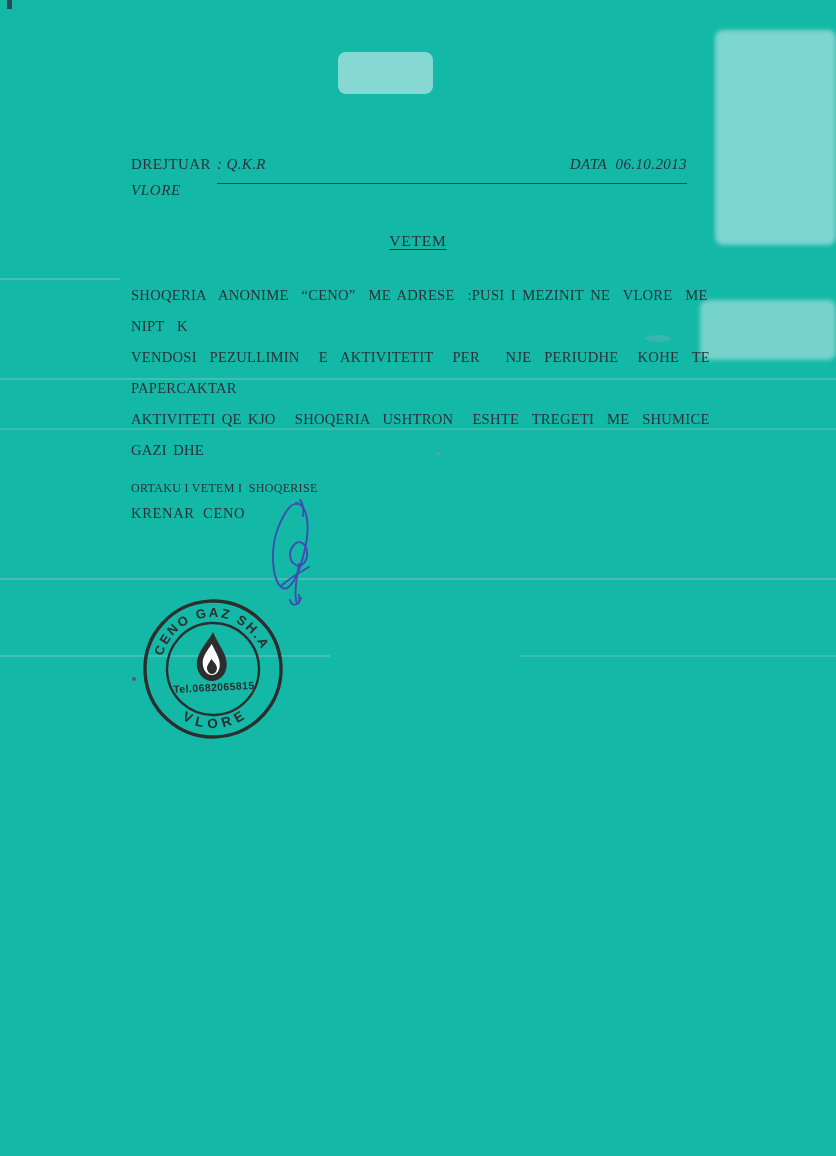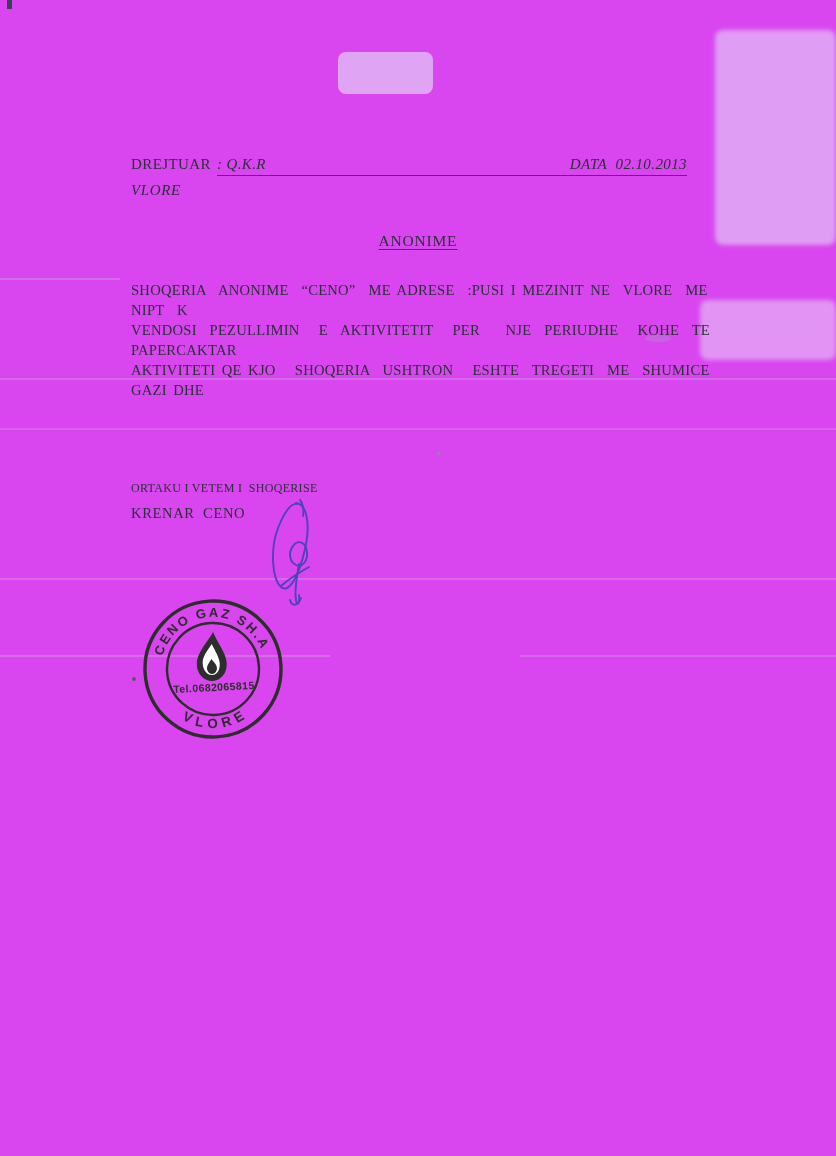--- a/index.html
+++ b/index.html
@@ -4,21 +4,21 @@
 <style>
   :root{
     --ink:#2a3138;
     --signature:#4343b4;
     --stamp:#2d2d2d;
   }
   html,body{margin:0;padding:0;background:#ffffff;}
   #page{
     position:relative;
     width:836px;height:1156px;
-    background:#d946ef;
+    background:#14b8a6;
     overflow:hidden;
     font-family:"Liberation Serif", serif;
     color:var(--ink);
     text-decoration:underline;
   }
   
   .tint{position:absolute;pointer-events:none;border-radius:8px;}
   .tint-a{left:338px;top:52px;width:95px;height:42px;background:rgba(228,242,246,0.55);}
   .tint-b{left:715px;top:30px;width:121px;height:215px;background:rgba(230,243,249,0.5);filter:blur(2px);}
   .tint-c{left:700px;top:300px;width:136px;height:60px;background:rgba(234,244,248,0.45);filter:blur(2px);}
@@ -37,36 +37,36 @@
 
   
   .header-row{
     position:absolute;left:131px;top:156px;width:556px;
     display:flex;align-items:baseline;
     font-size:15px;letter-spacing:0.4px;
   }
   .header-underlined{
     flex:1;display:flex;justify-content:space-between;align-items:flex-start;
     border-bottom:1.6px solid #39424c;
-    padding-bottom:2px;margin-left:6px;
+    padding-bottom:10px;margin-left:6px;
   }
   .italic{font-style:italic;}
   .date-group{white-space:pre;}
   .city-line{
     position:absolute;left:131px;top:182px;
     font-size:15px;font-style:italic;letter-spacing:0.6px;
   }
   .doc-title{
     position:absolute;left:0;top:232px;width:836px;
     text-align:center;font-size:15.5px;letter-spacing:0.8px;
     text-decoration:underline;text-underline-offset:3px;
   }
   .body-block{
     position:absolute;left:131px;top:280px;width:588px;
-    font-size:14.6px;line-height:20px;
+    font-size:14.6px;line-height:31px;
     letter-spacing:0.25px;word-spacing:2.5px;
   }
   .body-line{white-space:pre-wrap;}
   .closing-1{position:absolute;left:131px;top:481px;font-size:12px;letter-spacing:0.3px;white-space:pre-wrap;}
   .closing-2{position:absolute;left:131px;top:505px;font-size:14.6px;letter-spacing:0.6px;white-space:pre-wrap;text-align:right;}
 
   .signature-svg{position:absolute;left:248px;top:496px;}
   .stamp-svg{position:absolute;left:138px;top:594px;transform:rotate(-3deg);}
   .stamp-text{font-family:"Liberation Sans", sans-serif;font-weight:bold;fill:var(--stamp);}
 </style>
@@ -86,27 +86,27 @@
   <div class="streak s6"></div>
   <div class="mark-topleft"></div>
   <div class="speck-1"></div>
   <div class="speck-2"></div>
   <div class="smudge"></div>
 
   <div class="header-row">
     <span>DREJTUAR</span>
     <span class="header-underlined">
       <span class="italic">: Q.K.R</span>
-      <span class="italic date-group"><span>DATA</span>&nbsp;&nbsp;<span>02.10.2013</span></span>
+      <span class="italic date-group"><span>DATA</span>&nbsp;&nbsp;<span>06.10.2013</span></span>
     </span>
   </div>
 
   <div class="city-line">VLORE</div>
 
-  <div class="doc-title">ANONIME</div>
+  <div class="doc-title">VETEM</div>
 
   <div class="body-block">
     <div class="body-line">SHOQERIA  ANONIME  “CENO”  ME ADRESE  :PUSI I MEZINIT NE  VLORE  ME NIPT  K</div>
     <div class="body-line">VENDOSI  PEZULLIMIN   E  AKTIVITETIT   PER    NJE  PERIUDHE   KOHE  TE</div>
     <div class="body-line">PAPERCAKTAR</div>
     <div class="body-line">AKTIVITETI QE KJO   SHOQERIA  USHTRON   ESHTE  TREGETI  ME  SHUMICE  GAZI DHE</div>
   </div>
 
   <div class="closing-1">ORTAKU I VETEM I  SHOQERISE</div>
   <div class="closing-2">KRENAR  CENO</div>

